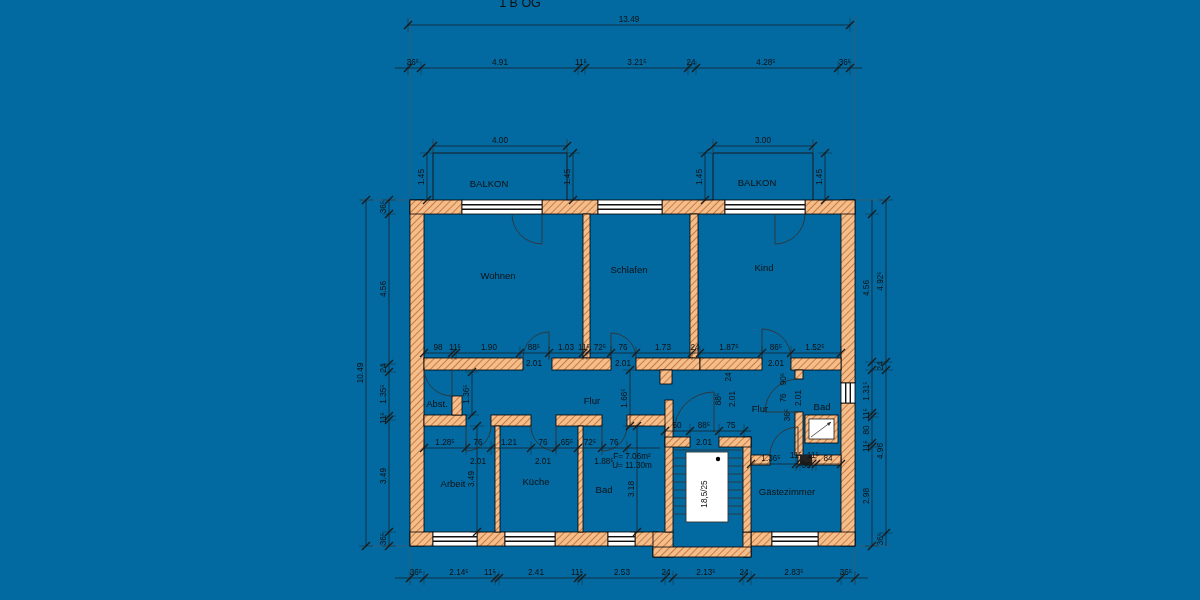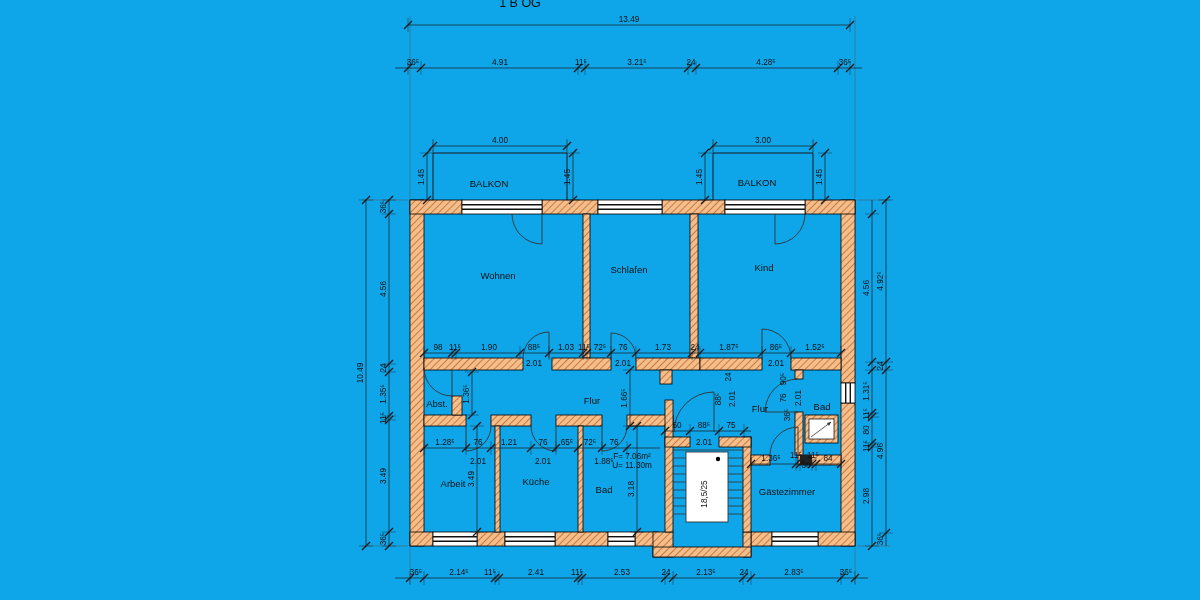--- a/index.html
+++ b/index.html
@@ -1,16 +1,16 @@
 <!DOCTYPE html>
 <html><head>
 <meta charset="utf-8">
 <style>
   html,body{margin:0;padding:0;background:#fff;}
-  #stage{position:relative;width:1200px;height:600px;background:#0ea5e9;overflow:hidden;}
+  #stage{position:relative;width:1200px;height:600px;background:#0369a1;overflow:hidden;}
   svg{display:block;}
   svg text{font-family:"Liberation Sans","DejaVu Sans",sans-serif;fill:#111;}
   .dimtxt{font-size:8.2px;}
   .roomtxt{font-size:9.5px;}
 </style>
 </head>
 <body>
 <div id="stage">
 
 <svg id="plan" width="1200" height="600" viewBox="0 0 1200 600">

